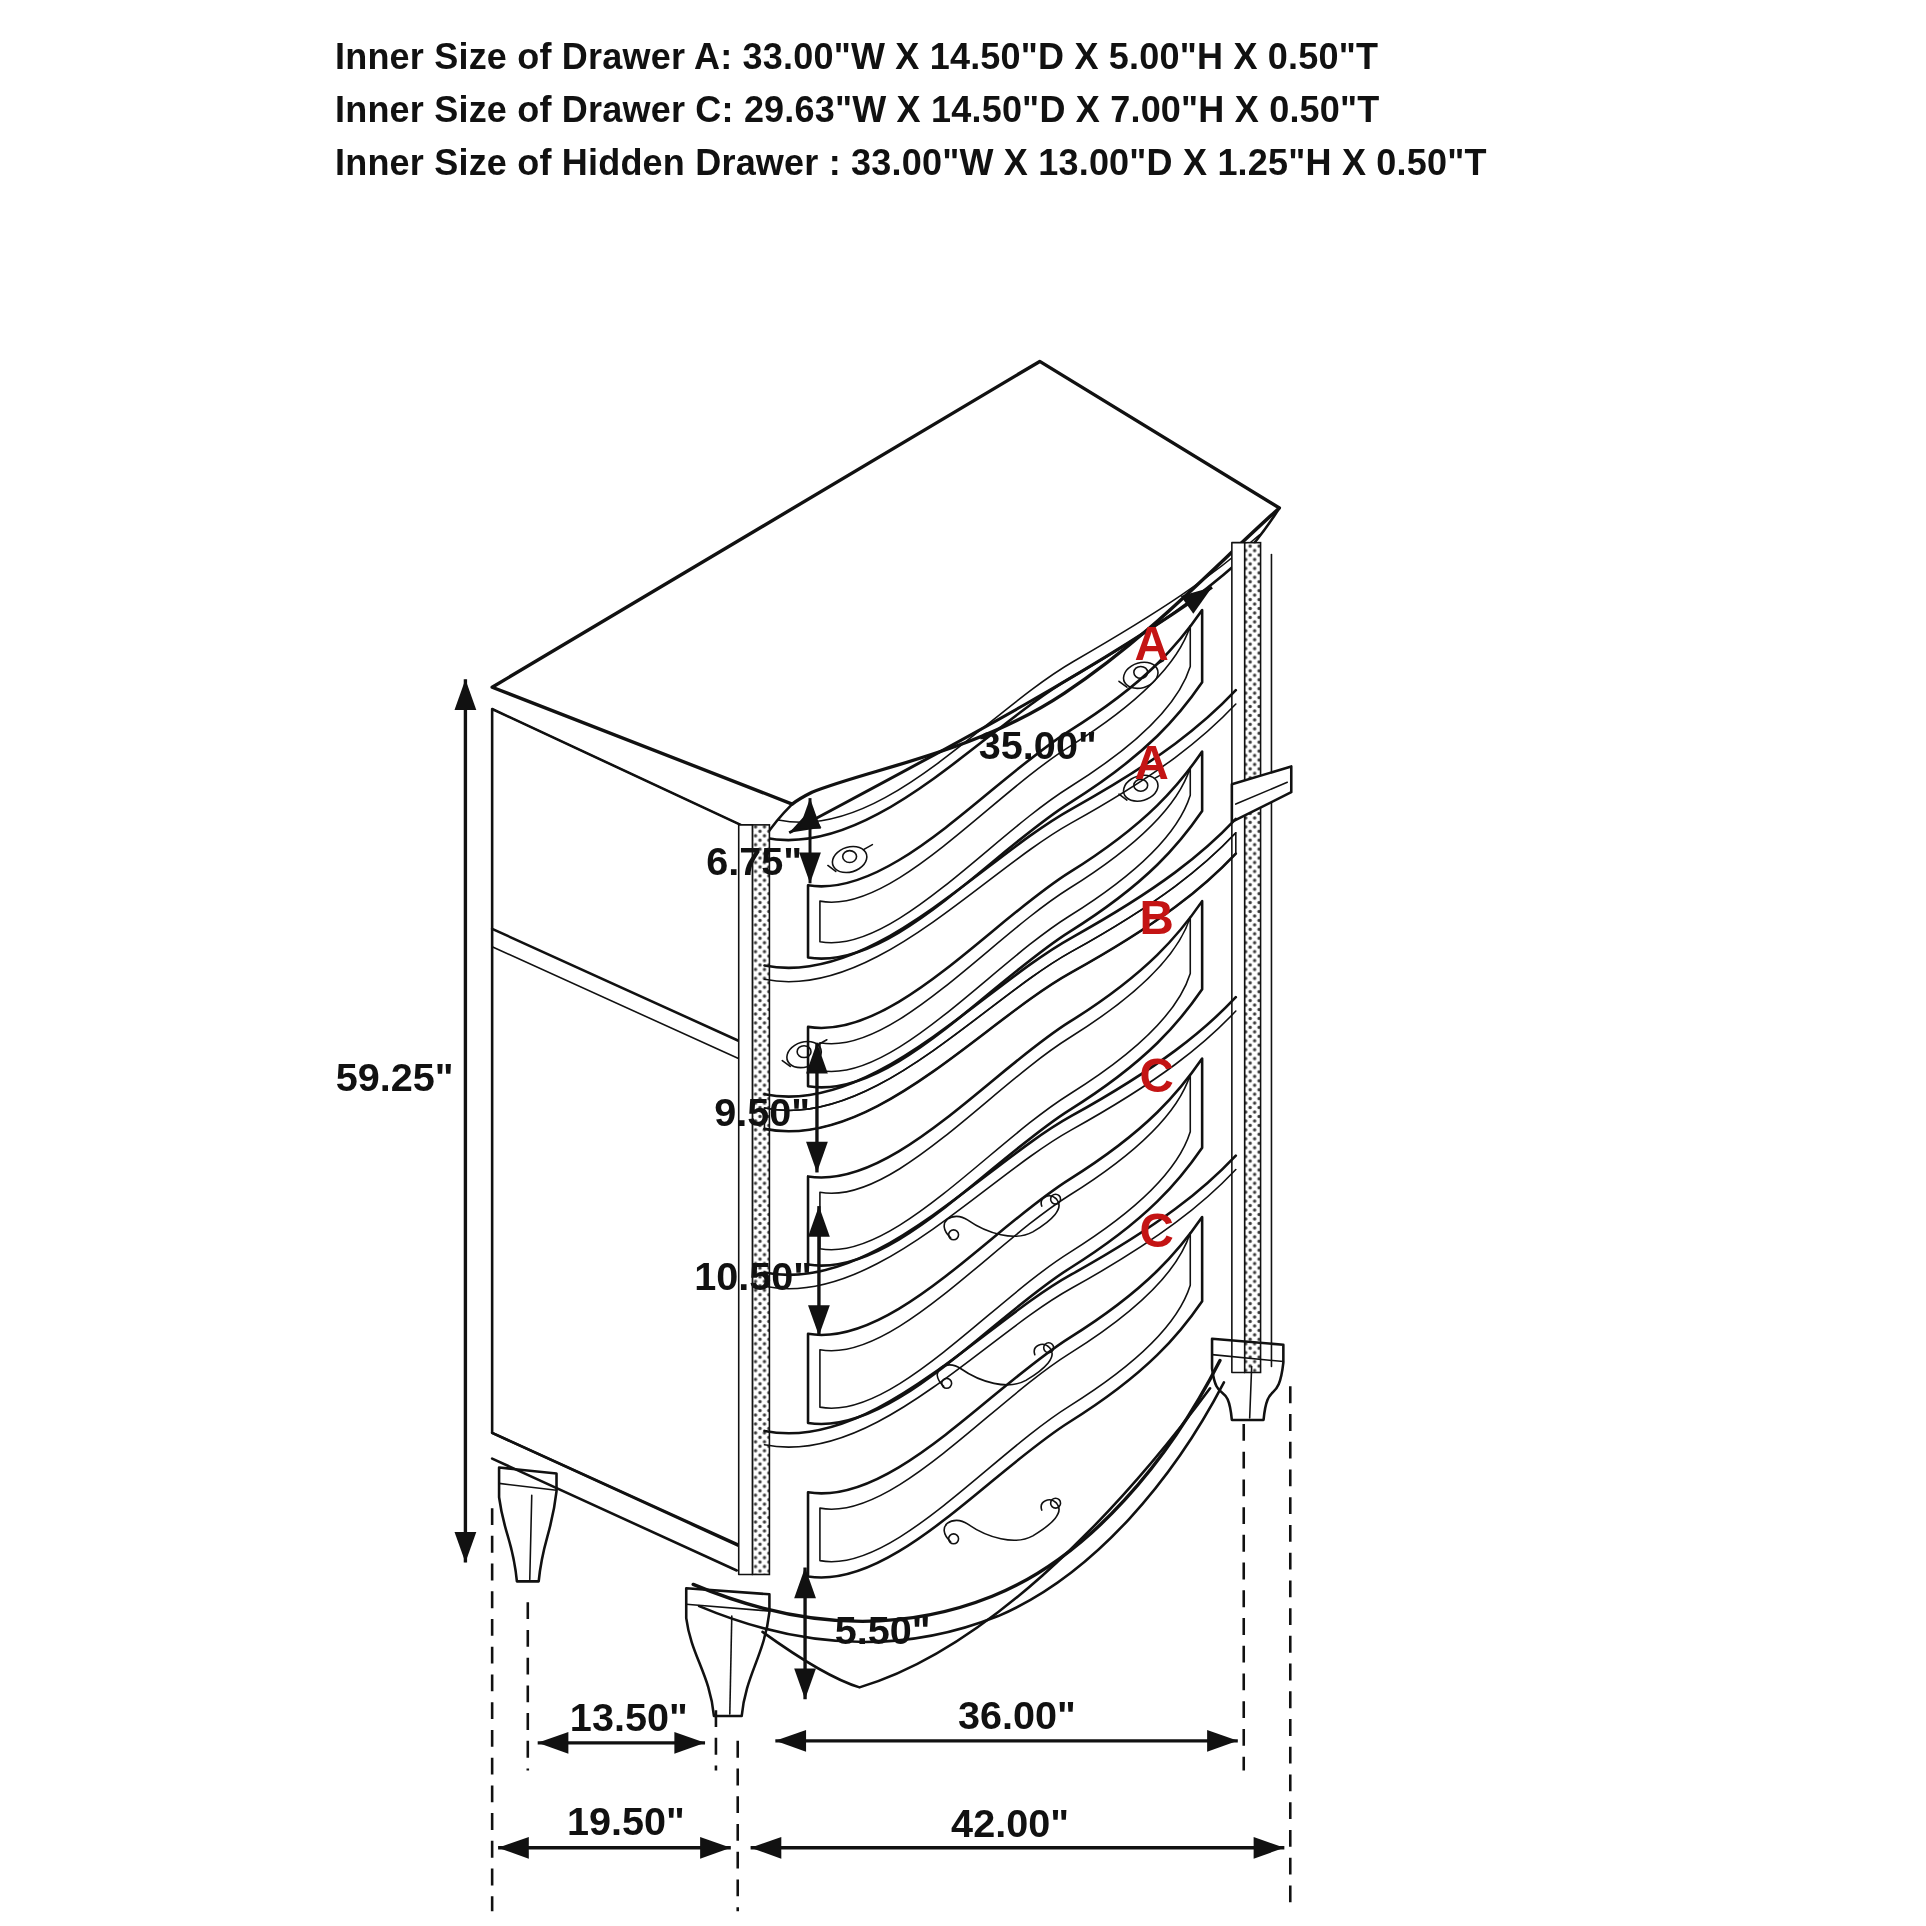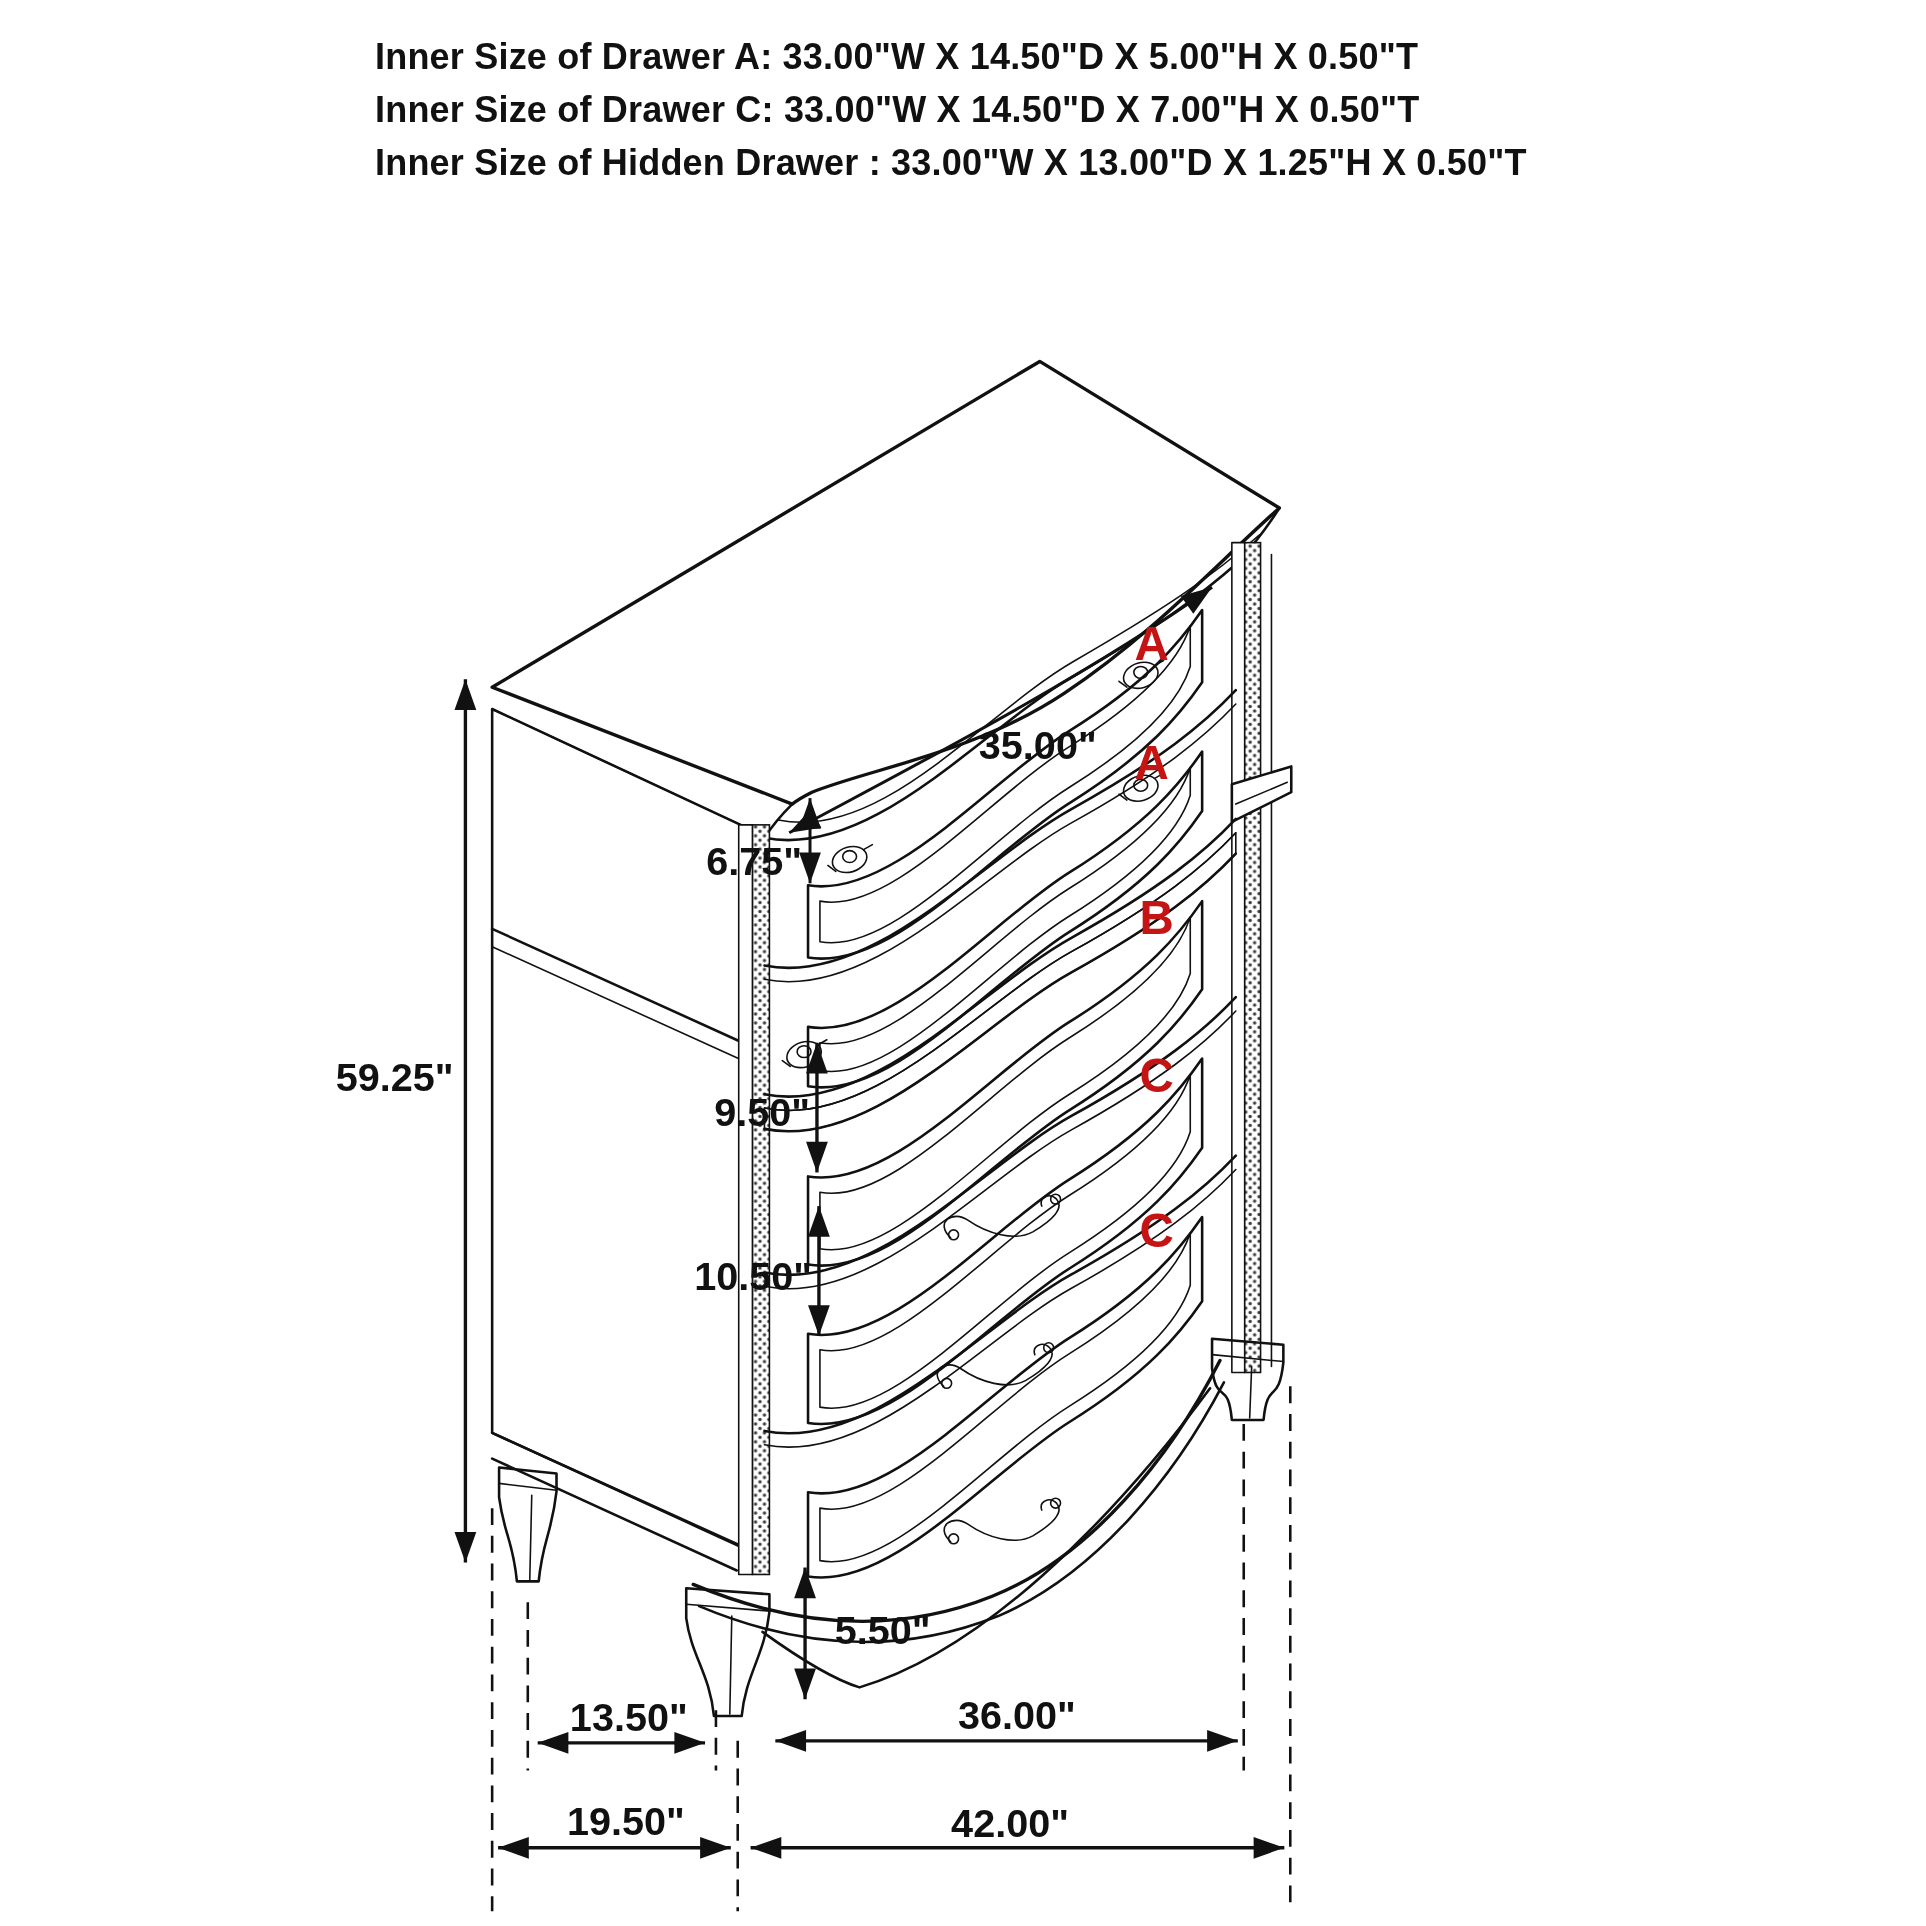--- a/index.html
+++ b/index.html
@@ -14,41 +14,40 @@
     position:absolute;
     left:335px;top:30px;
     color:#111;
   }
   .spec-line{
     font-size:36px;
     font-weight:bold;
     line-height:53px;
     white-space:nowrap;
     letter-spacing:0.2px;
-    margin-left:40px;
   }
   svg{position:absolute;left:0;top:0;}
   .ln1{fill:none;stroke:#111;stroke-width:1.6;stroke-linecap:round;stroke-linejoin:round;}
   .ln2{fill:none;stroke:#111;stroke-width:2.6;stroke-linecap:round;stroke-linejoin:round;}
   .ln3{fill:none;stroke:#111;stroke-width:3.4;stroke-linecap:round;stroke-linejoin:round;}
   .wh{fill:#ffffff;}
   .dim{fill:none;stroke:#111;stroke-width:3.4;}
   .dimthin{fill:none;stroke:#111;stroke-width:3;}
   .dash{fill:none;stroke:#111;stroke-width:2.6;stroke-dasharray:17 11;}
   .dimtext{font-family:"Liberation Sans",sans-serif;font-size:40px;font-weight:bold;fill:#111;}
   .red{font-family:"Liberation Sans",sans-serif;font-size:48px;font-weight:bold;}
 </style>
 </head>
 <body>
 
 <div class="canvas">
 
   <div class="spec-block">
     <div class="spec-line">Inner Size of Drawer A: 33.00"W X 14.50"D X 5.00"H X 0.50"T</div>
-    <div class="spec-line">Inner Size of Drawer C: 33.00"W X 14.50"D X 7.00"H X 0.50"T</div>
+    <div class="spec-line">Inner Size of Drawer C: 29.63"W X 14.50"D X 7.00"H X 0.50"T</div>
     <div class="spec-line">Inner Size of Hidden Drawer : 33.00"W X 13.00"D X 1.25"H X 0.50"T</div>
   </div>
 
   <svg width="1927" height="1927" viewBox="0 0 1946 1946">
     <defs>
       <marker id="ah" markerUnits="userSpaceOnUse" markerWidth="36" markerHeight="26" refX="33" refY="13" orient="auto-start-reverse">
         <path d="M2,2 L33,13 L2,24 Z" fill="#111"></path>
       </marker>
       <pattern id="flute" width="9" height="9" patternUnits="userSpaceOnUse">
         <rect width="9" height="9" fill="#ffffff"></rect>

